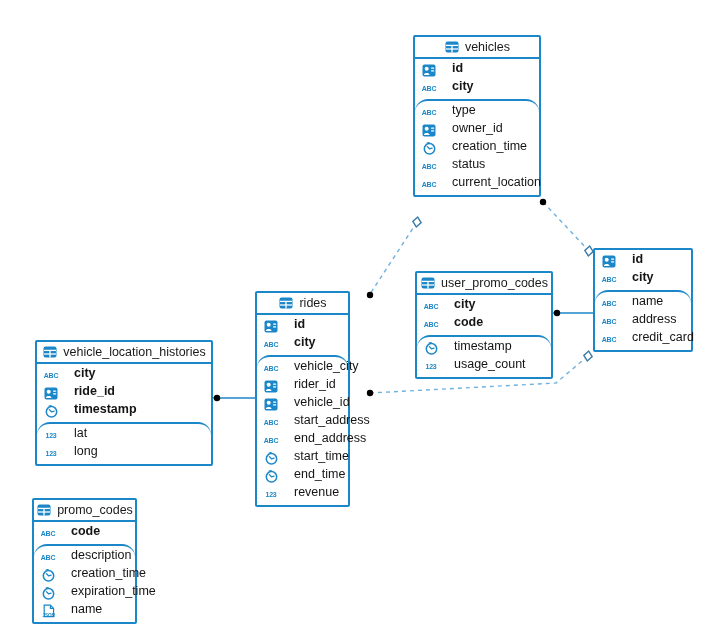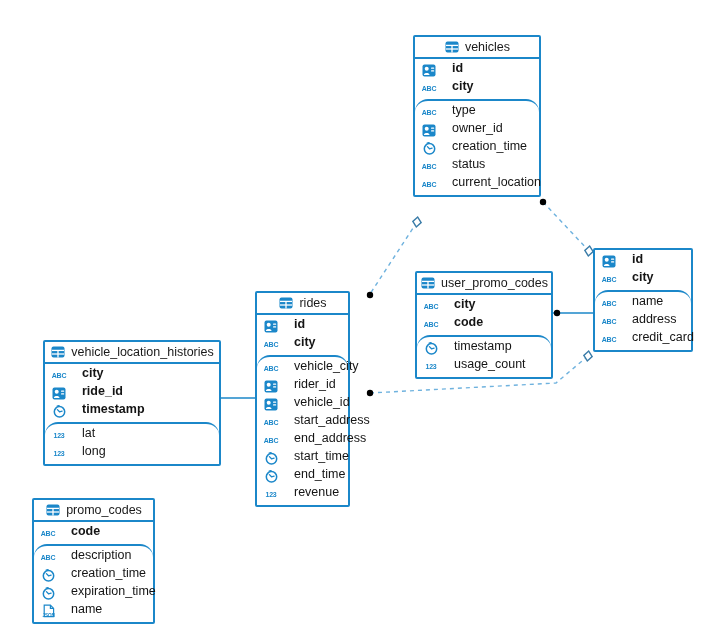--- a/index.html
+++ b/index.html
@@ -320,21 +320,21 @@
           <span>end_time</span>
         </div>
         <div class="field-row">
           <span class="icon-box">
             <span class="glyph">123</span>
           </span>
           <span>revenue</span>
         </div>
       </div>
     </div>
-    <div class="table-node" style="left: 35px; top: 340px; width: 178px; margin-left: 8px;">
+    <div class="table-node" style="left: 35px; top: 340px; width: 178px;">
       <div class="table-header">
         <span class="icon-box">
           <svg width="14" height="12" viewBox="0 0 14 12">
             <rect x="0.5" y="0.5" width="13" height="11" rx="2" fill="#1b87c9"></rect>
             <line x1="1" y1="4.4" x2="13" y2="4.4" stroke="#fff" stroke-width="1.3"></line>
             <line x1="1" y1="8" x2="13" y2="8" stroke="#fff" stroke-width="1.3"></line>
             <line x1="7" y1="4.4" x2="7" y2="11.4" stroke="#fff" stroke-width="1.3"></line>
           </svg>
         </span>
         <span>vehicle_location_histories</span>
@@ -377,21 +377,21 @@
           <span>lat</span>
         </div>
         <div class="field-row">
           <span class="icon-box">
             <span class="glyph">123</span>
           </span>
           <span>long</span>
         </div>
       </div>
     </div>
-    <div class="table-node" style="left: 32px; top: 498px; width: 123px;">
+    <div class="table-node" style="left: 32px; top: 498px; width: 105px;">
       <div class="table-header">
         <span class="icon-box">
           <svg width="14" height="12" viewBox="0 0 14 12">
             <rect x="0.5" y="0.5" width="13" height="11" rx="2" fill="#1b87c9"></rect>
             <line x1="1" y1="4.4" x2="13" y2="4.4" stroke="#fff" stroke-width="1.3"></line>
             <line x1="1" y1="8" x2="13" y2="8" stroke="#fff" stroke-width="1.3"></line>
             <line x1="7" y1="4.4" x2="7" y2="11.4" stroke="#fff" stroke-width="1.3"></line>
           </svg>
         </span>
         <span>promo_codes</span>

